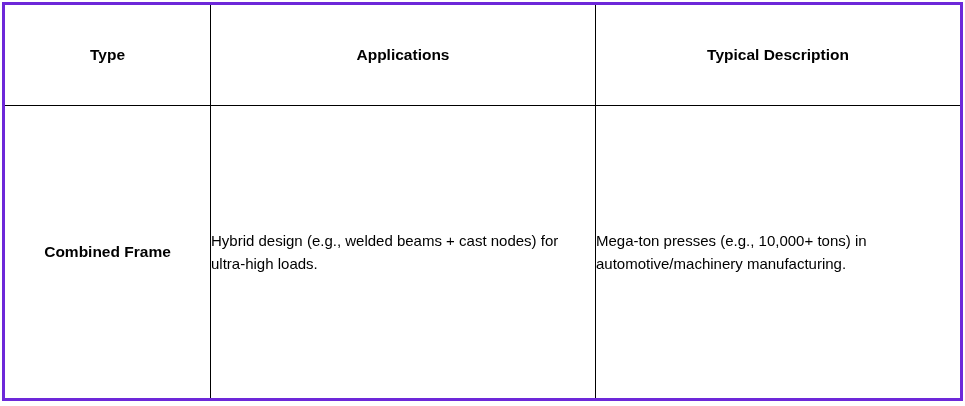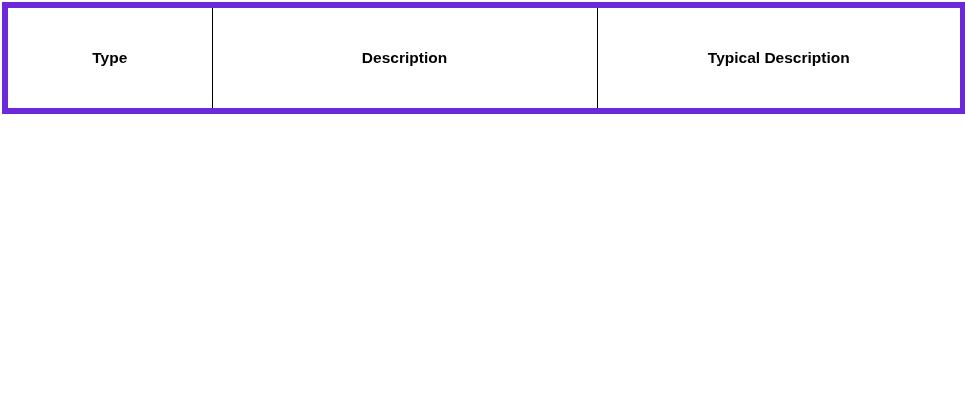--- a/index.html
+++ b/index.html
@@ -18,21 +18,21 @@
     width: 965px;
     height: 406px;
     box-sizing: border-box;
     padding: 2px 3px 3px 2px;
   }
   table.spec-table {
     width: 958px;
     height: 399px;
     border-collapse: collapse;
     table-layout: fixed;
-    border: 6px solid #6d28d9;
+    border: 3px solid #6d28d9;
   }
   table.spec-table td,
   table.spec-table th {
     border: 1px solid #000000;
     vertical-align: middle;
     padding: 0;
   }
   
   thead th {
     font-weight: bold;
@@ -72,20 +72,25 @@
 <div class="table-wrap">
   <table class="spec-table">
     <colgroup>
       <col class="c1">
       <col class="c2">
       <col class="c3">
     </colgroup>
     <thead>
       <tr>
         <th class="col-type">Type</th>
-        <th class="col-desc-head">Description</th>
+        <th class="col-desc-head">Applications</th>
         <th class="col-apps-head">Typical Description</th>
       </tr>
     </thead>
     <tbody>
+      <tr>
+        <td class="col-type">Combined Frame</td>
+        <td class="col-desc">Hybrid design (e.g., welded beams + cast nodes) for ultra-high loads.</td>
+        <td class="col-apps">Mega-ton presses (e.g., 10,000+ tons) in automotive/machinery manufacturing.</td>
+      </tr>
     </tbody>
   </table>
 </div>
 
 </body></html>

